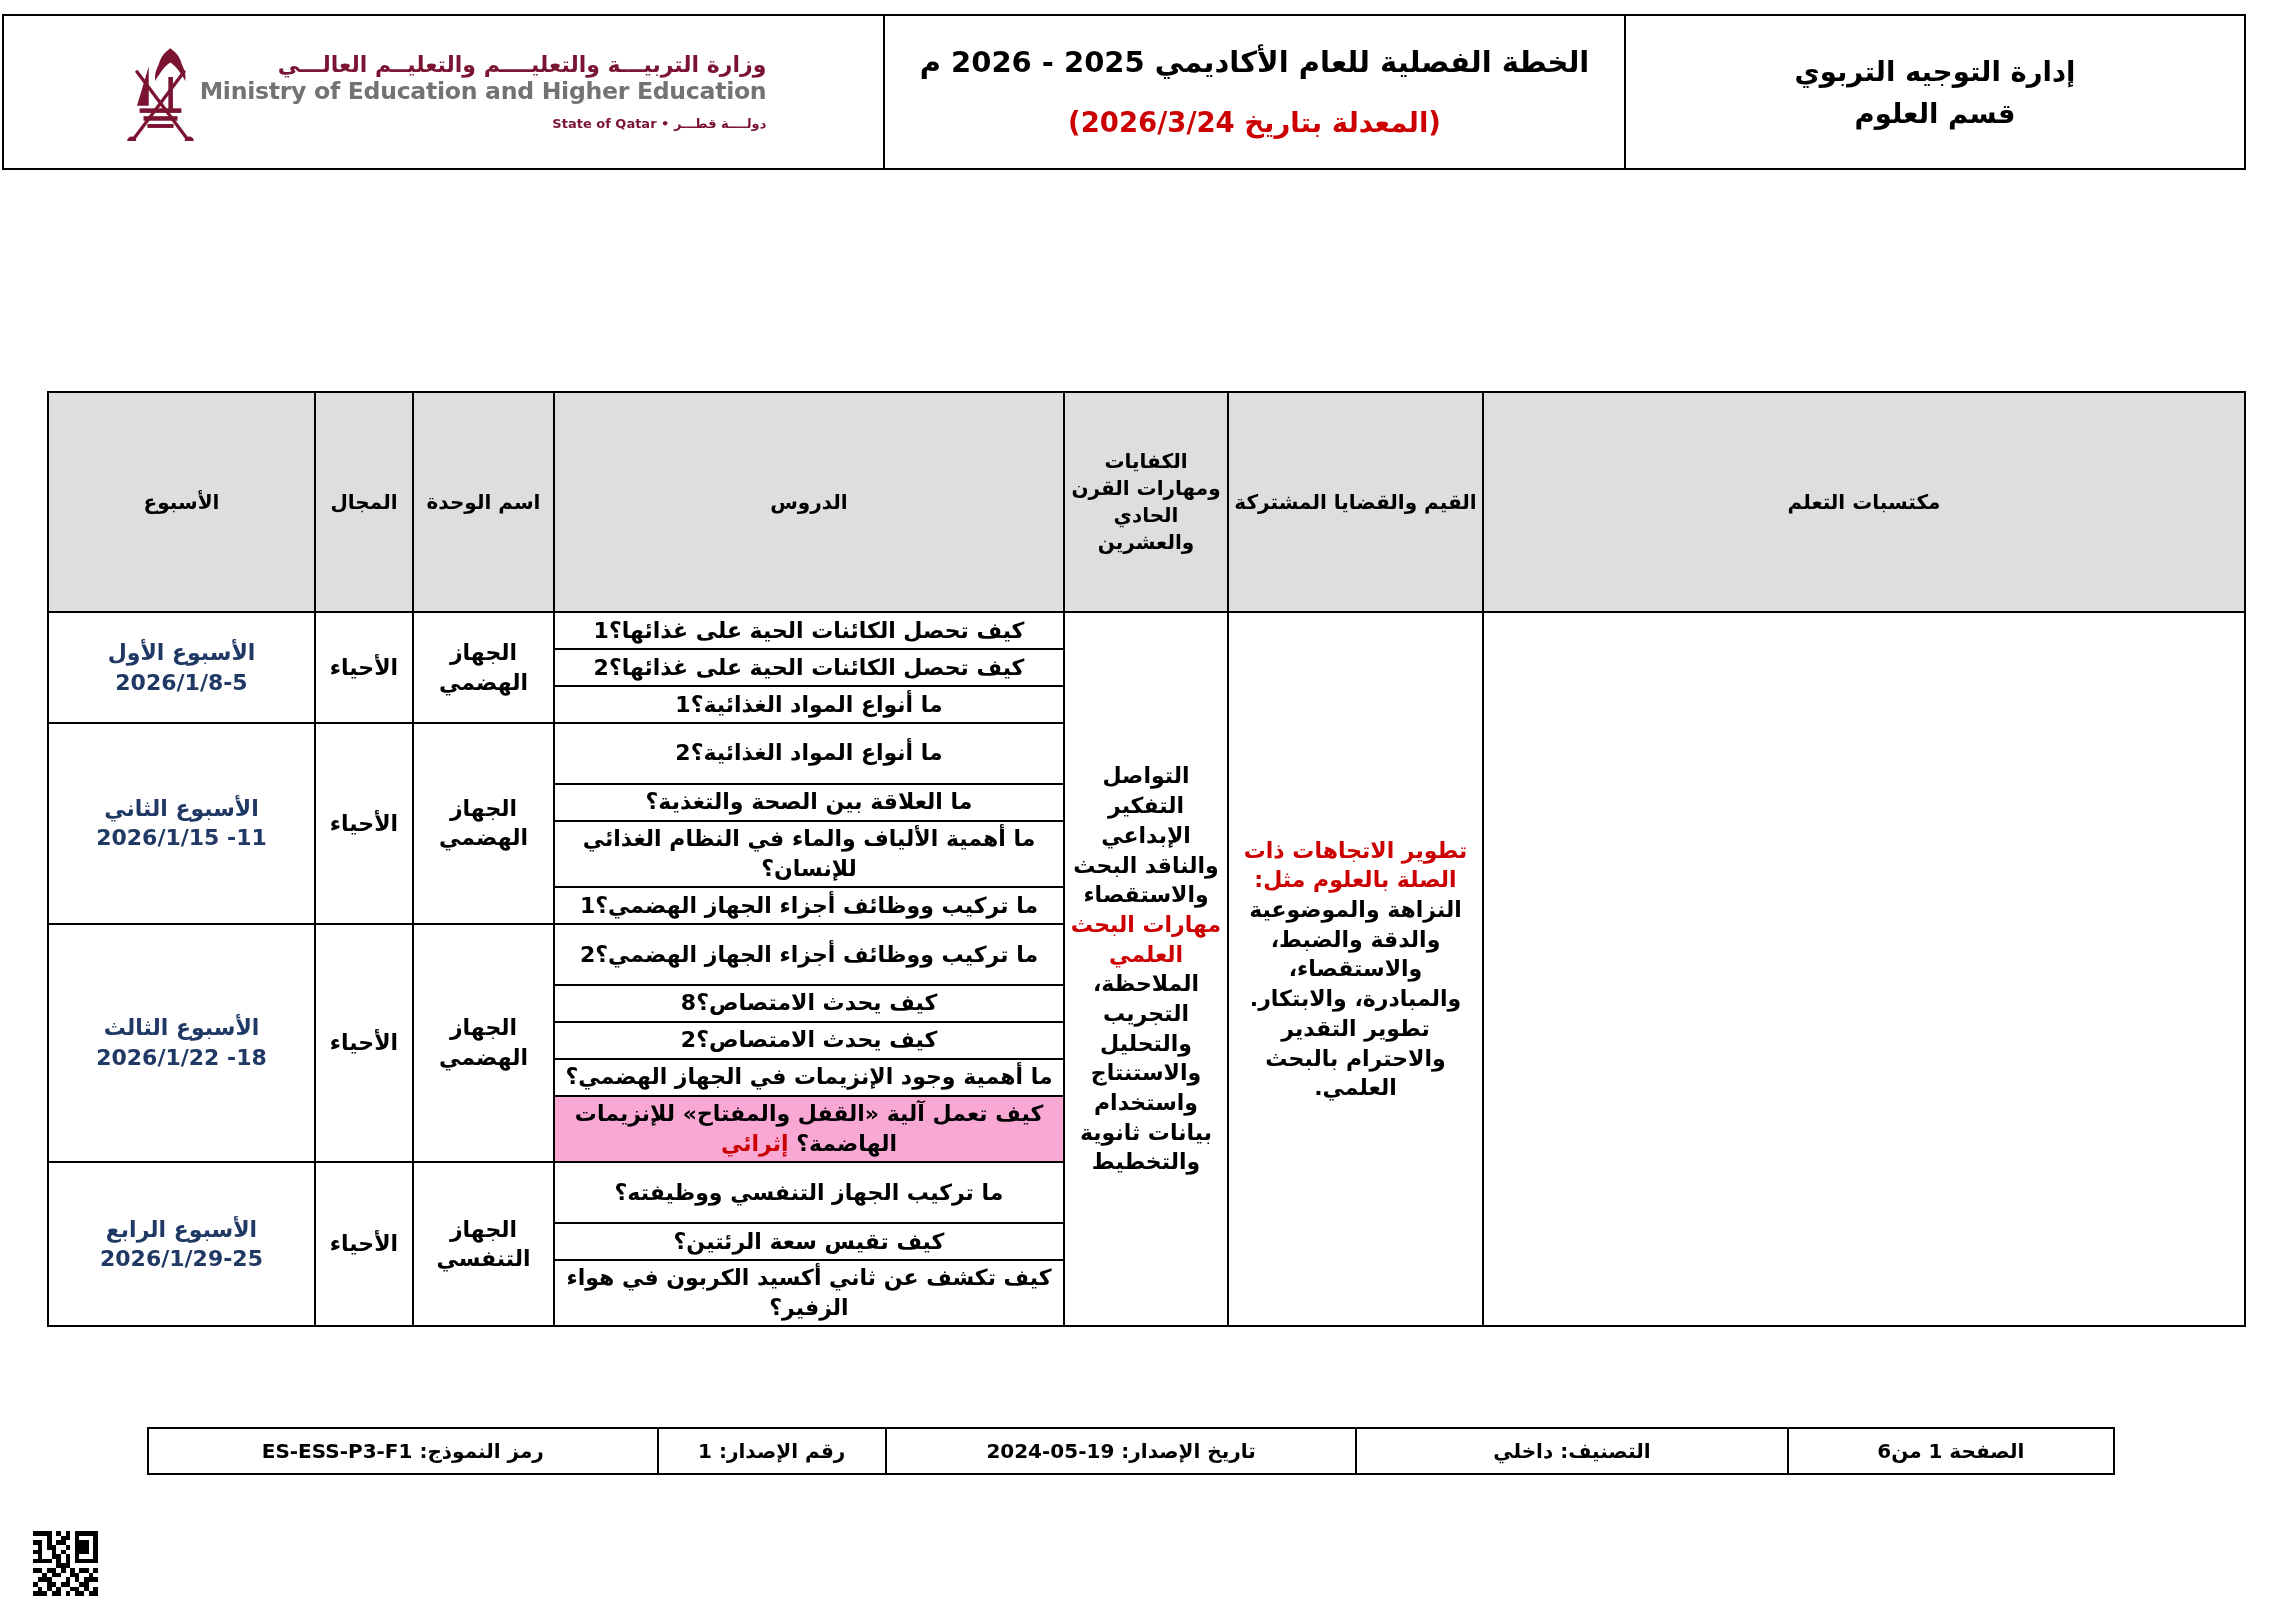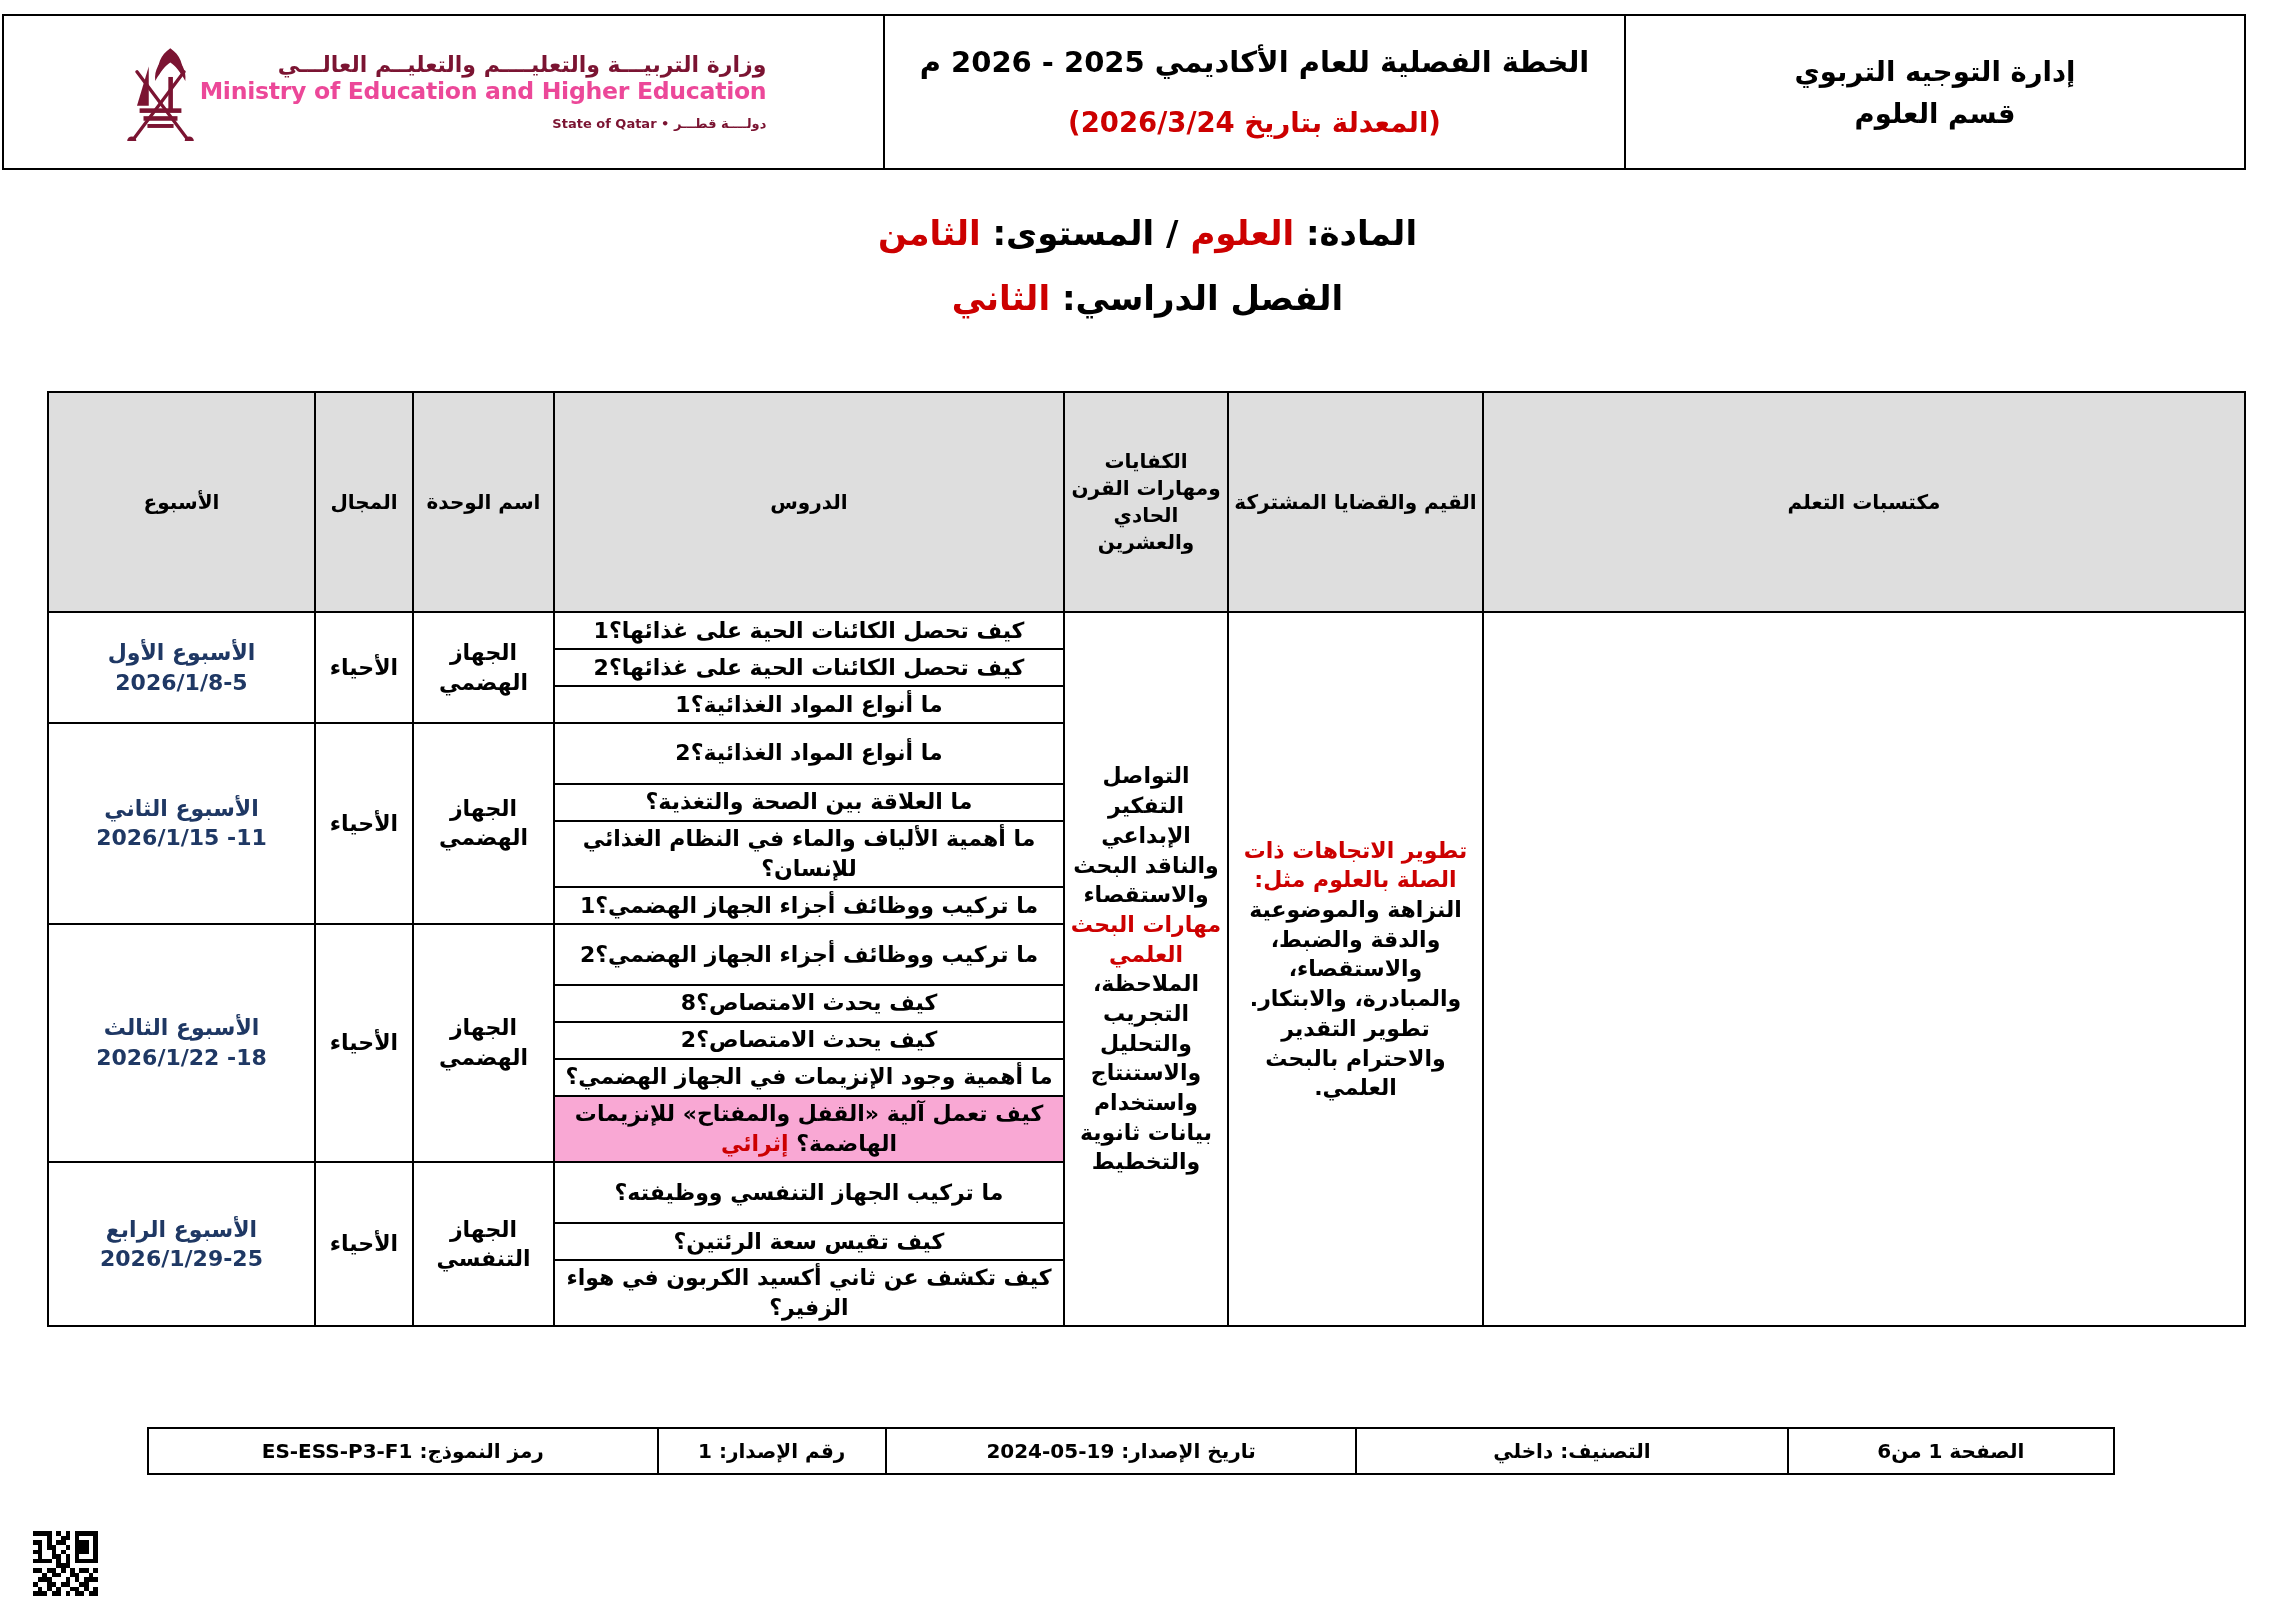--- a/index.html
+++ b/index.html
@@ -33,21 +33,21 @@
   .hdr .c-title{width:726px;border-radius:14px;}
   .hdr .c-logo{width:866px;}
   .dept-line{font-size:27.5px;font-weight:bold;line-height:1.55;}
   .title-line{font-size:29px;font-weight:bold;line-height:1.5;}
   .title-sub{font-size:27.5px;font-weight:bold;color:#CC0000;line-height:1.5;margin-top:17px;}
 
   
   .logo-wrap{display:flex;flex-direction:row-reverse;align-items:center;justify-content:center;}
   .logo-text{text-align:right;line-height:1.12;}
   .logo-ar{font-size:22px;font-weight:bold;color:#7B1432;letter-spacing:0.7px;white-space:nowrap;}
-  .logo-en{font-size:23.6px;font-weight:bold;color:#ec4899;white-space:nowrap;letter-spacing:-0.3px;}
+  .logo-en{font-size:23.6px;font-weight:bold;color:#737373;white-space:nowrap;letter-spacing:-0.3px;}
   .logo-qa{font-size:13px;font-weight:bold;color:#7B1432;white-space:nowrap;margin-top:13px;}
   .logo-mark{width:79px;height:98px;flex:0 0 auto;}
 
   
   .subject{
     position:absolute;top:209px;left:0;right:0;
     text-align:center;
   }
   .subject .ln1{font-size:34px;font-weight:bold;line-height:1.45;}
   .subject .ln2{font-size:34px;font-weight:bold;line-height:1.45;margin-top:15.7px;}
@@ -177,28 +177,20 @@
             <div class="logo-ar">وزارة التربيـــة والتعليــــم والتعليــم العالـــي</div>
             <div class="logo-en">Ministry of Education and Higher Education</div>
             <div class="logo-qa">دولــــة قطـــر • State of Qatar</div>
           </div>
         </div>
       </td>
     </tr>
   </tbody>
     </table>
 
-  <div class="subject">
-    <div class="ln1">
-      <span>المادة: </span><span class="red">العلوم</span><span> / </span><span>المستوى: </span><span class="red">الثامن</span>
-    </div>
-    <div class="ln2">
-      <span>الفصل الدراسي: </span><span class="red">الثاني</span>
-    </div>
-  </div>
 
   <table class="main">
     <colgroup>
       <col class="col-gains">
         <col class="col-values">
         <col class="col-skills">
       <col class="col-lessons">
         <col class="col-unit">
         <col class="col-domain">
         <col class="col-week">

